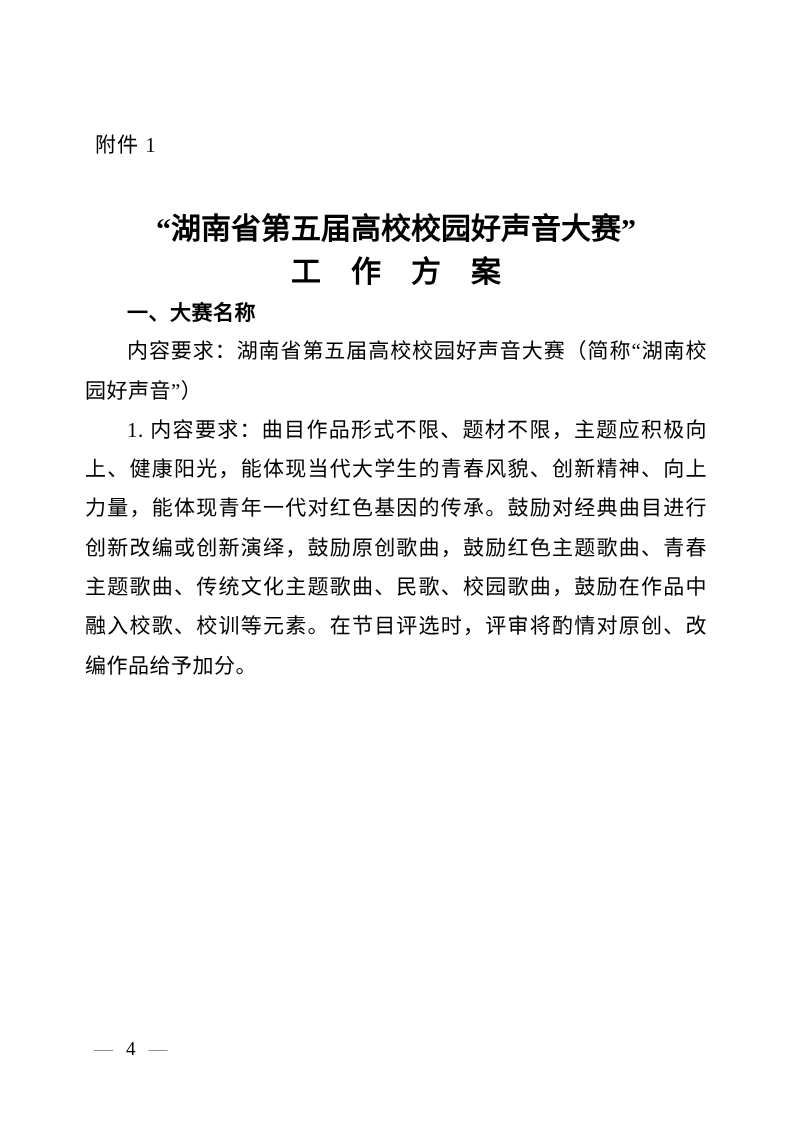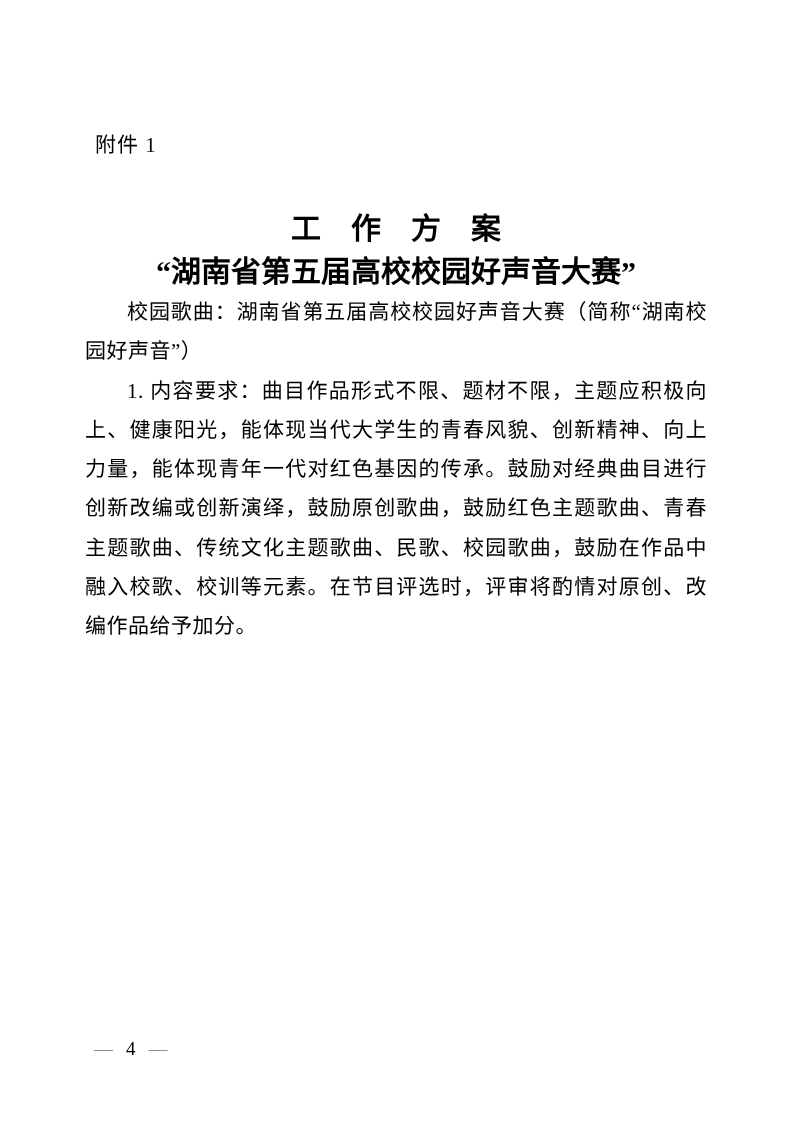--- a/index.html
+++ b/index.html
@@ -64,27 +64,28 @@
 </style>
 </head>
 <body>
 
 <div class="page">
   <div class="content">
 
     <div class="attachment-label">附件 1</div>
 
     <div class="doc-title">
+      <span class="title-line">“湖南省第五届高校校园好声音大赛”</span>
       <span class="title-line">工　作　方　案</span>
-      <span class="title-line">“湖南省第五届高校校园好声音大赛”</span>
     </div>
 
 
+    <h2 class="section-heading">一、大赛名称</h2>
 
-    <p class="body-text">校园歌曲：湖南省第五届高校校园好声音大赛（简称“湖南校园好声音”）</p>
+    <p class="body-text">内容要求：湖南省第五届高校校园好声音大赛（简称“湖南校园好声音”）</p>
 
 
     <p class="body-text"><span class="item-lead">1. 内容要求：</span><span>曲目作品形式不限、题材不限，主题应积极向上、健康阳光，能体现当代大学生的青春风貌、创新精神、向上力量，能体现青年一代对红色基因的传承。鼓励对经典曲目进行创新改编或创新演绎，鼓励原创歌曲，鼓励红色主题歌曲、青春主题歌曲、传统文化主题歌曲、民歌、校园歌曲，鼓励在作品中融入校歌、校训等元素。在节目评选时，评审将酌情对原创、改编作品给予加分。</span></p>
 
   </div>
 
   <div class="page-footer">
     <span class="footer-dash">—</span>
     <span class="footer-page-number">4</span>
     <span class="footer-dash">—</span>

